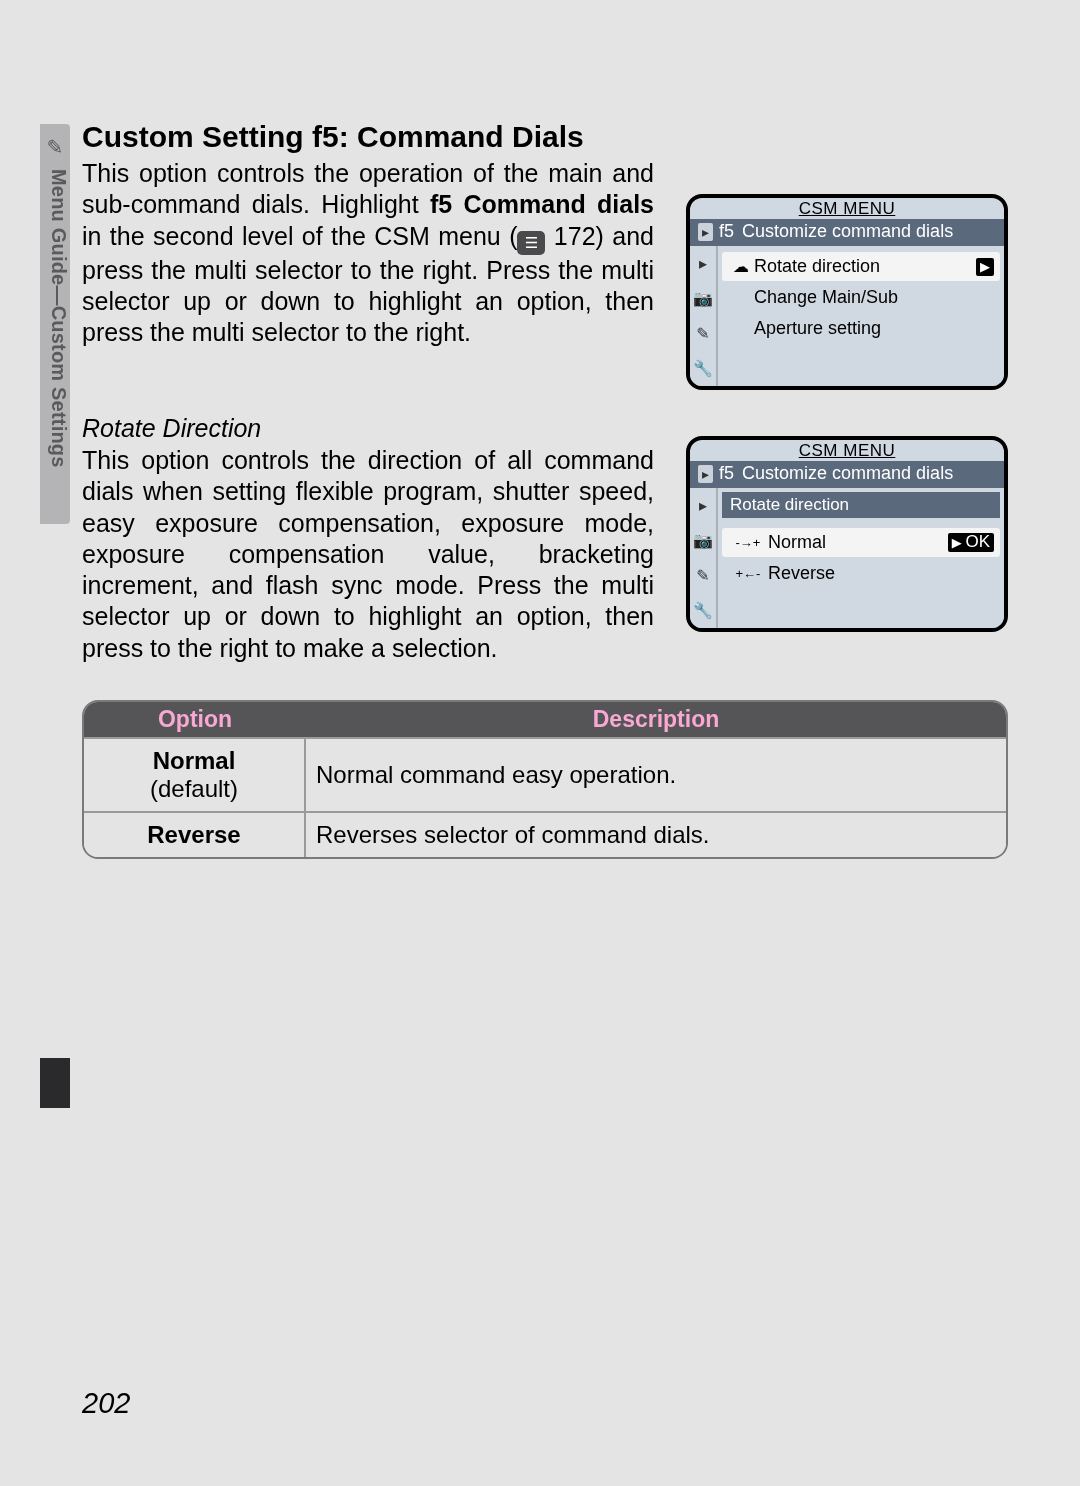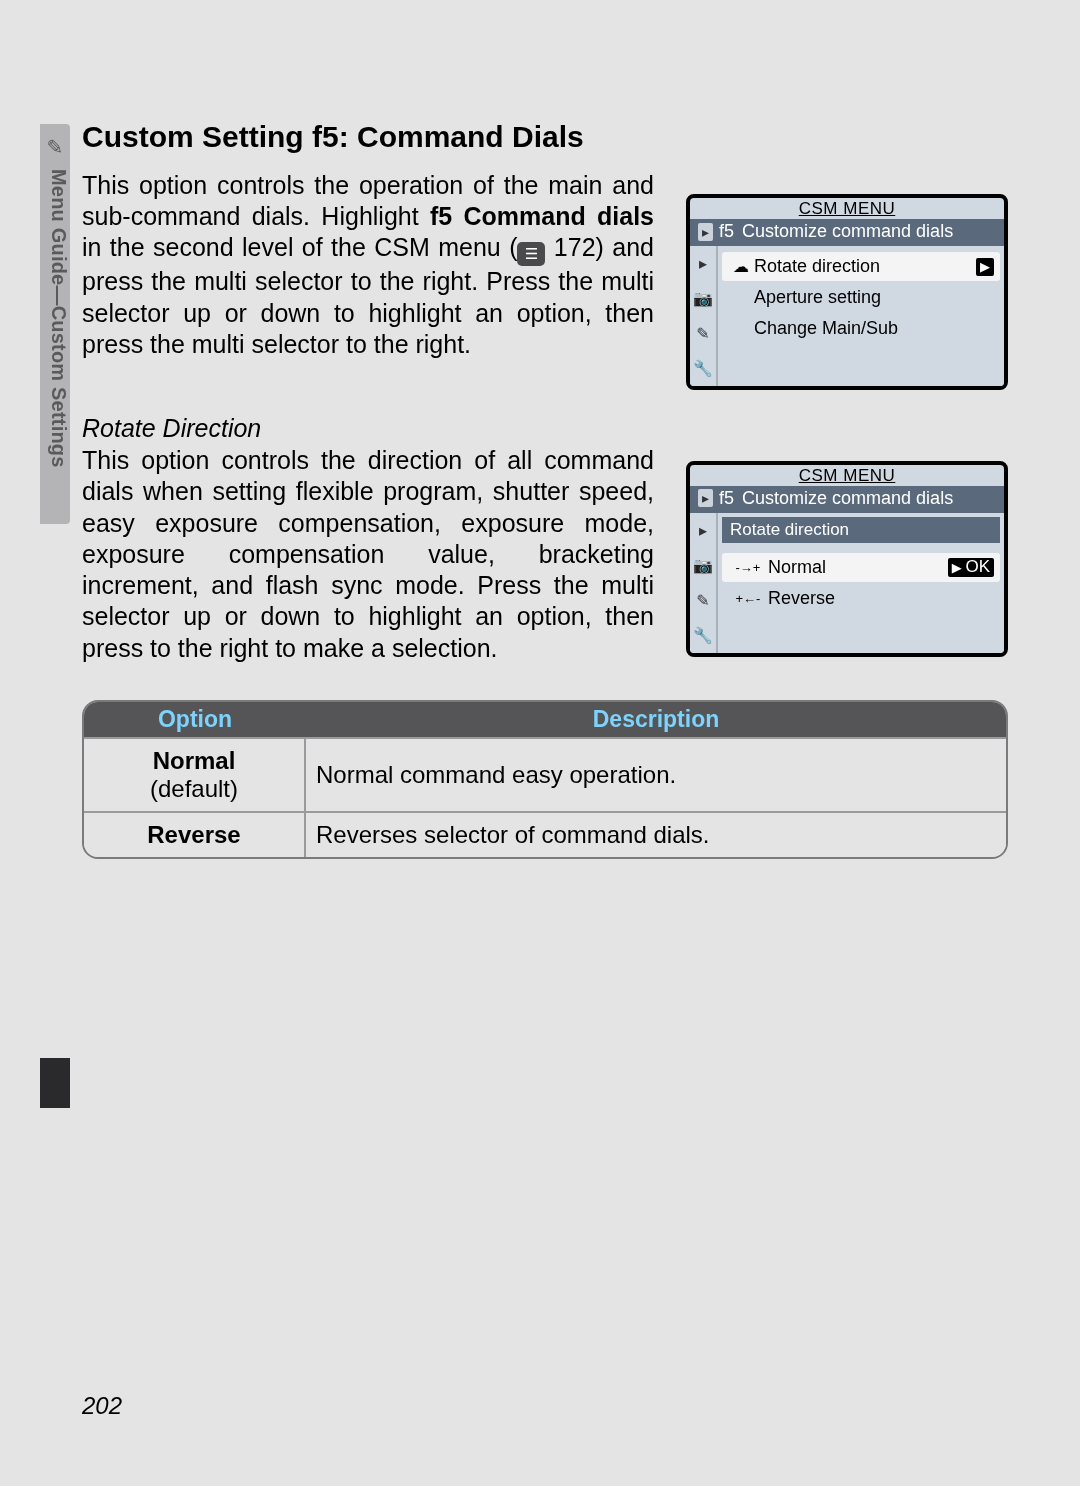--- a/index.html
+++ b/index.html
@@ -53,21 +53,21 @@
   }
   h1 {
     margin: 0 0 4px 0;
     font-size: 30px;
     font-weight: 700;
   }
   h1 .ital { font-weight: 700; }
   .two-col {
     display: flex;
     justify-content: space-between;
-    align-items: center;
+    align-items: flex-start;
   }
   .para {
     font-size: 25px;
     line-height: 1.25;
     text-align: justify;
     margin: 0 0 18px 0;
   }
   .para .bold { font-weight: 700; }
   .para .camicon {
     display: inline-block;
@@ -84,21 +84,21 @@
     font-weight: 500;
     margin: 24px 0 2px 0;
   }
   .left-col { width: 572px; }
   .right-col { width: 322px; padding-top: 36px; }
   .right-col.sec2 { padding-top: 8px; }
   
   .lcd {
     width: 322px;
     border: 4px solid #000;
-    border-radius: 8px;
+    border-radius: 16px;
     background: #d0d8e2;
     overflow: hidden;
     box-sizing: border-box;
   }
   .lcd-title {
     text-align: center;
     font-size: 17px;
     color: #000;
     letter-spacing: 0.5px;
     padding: 1px 0 0 0;
@@ -173,21 +173,21 @@
     width: 926px;
     border-collapse: separate;
     border-spacing: 0;
     border: 2px solid #7a7a7c;
     border-radius: 16px;
     overflow: hidden;
     margin-top: 18px;
   }
   table.opts th {
     background: #555557;
-    color: #7dd3fc;
+    color: #f9a8d4;
     font-size: 23px;
     font-weight: 700;
     padding: 4px 16px;
   }
   table.opts td {
     font-size: 24px;
     padding: 8px 10px;
     border-top: 2px solid #9a9a9c;
     vertical-align: middle;
     background: #e4e4e5;
@@ -196,21 +196,21 @@
     text-align: center;
     width: 200px;
     border-right: 2px solid #9a9a9c;
   }
   table.opts .optname { font-weight: 700; }
   table.opts .optdef { font-weight: 400; }
 
   .pgnum {
     position: absolute;
     left: 42px; bottom: 20px;
-    font-size: 24px;
+    font-size: 29px;
     font-style: italic;
     font-weight: 500;
   }
 
   .thumb-bar {
     position: absolute;
     left: 0; top: 938px;
     width: 30px; height: 50px;
     background: #2a2a2c;
   }
@@ -256,25 +256,25 @@
                 <span>🔧</span>
               </div>
               <div class="lcd-main">
                 <div class="lcd-row selected">
                   <span class="rowicon">☁</span>
                   <span class="label">Rotate direction</span>
                   <span class="arrow">▶</span>
                 </div>
                 <div class="lcd-row">
                   <span class="rowicon"></span>
-                  <span class="label">Aperture setting</span>
+                  <span class="label">Change Main/Sub</span>
                 </div>
                 <div class="lcd-row">
                   <span class="rowicon"></span>
-                  <span class="label">Change Main/Sub</span>
+                  <span class="label">Aperture setting</span>
                 </div>
               </div>
             </div>
           </div>
         </div>
       </div>
 
       <div class="two-col">
         <div class="left-col">
           <div class="subhead">Rotate Direction</div>

